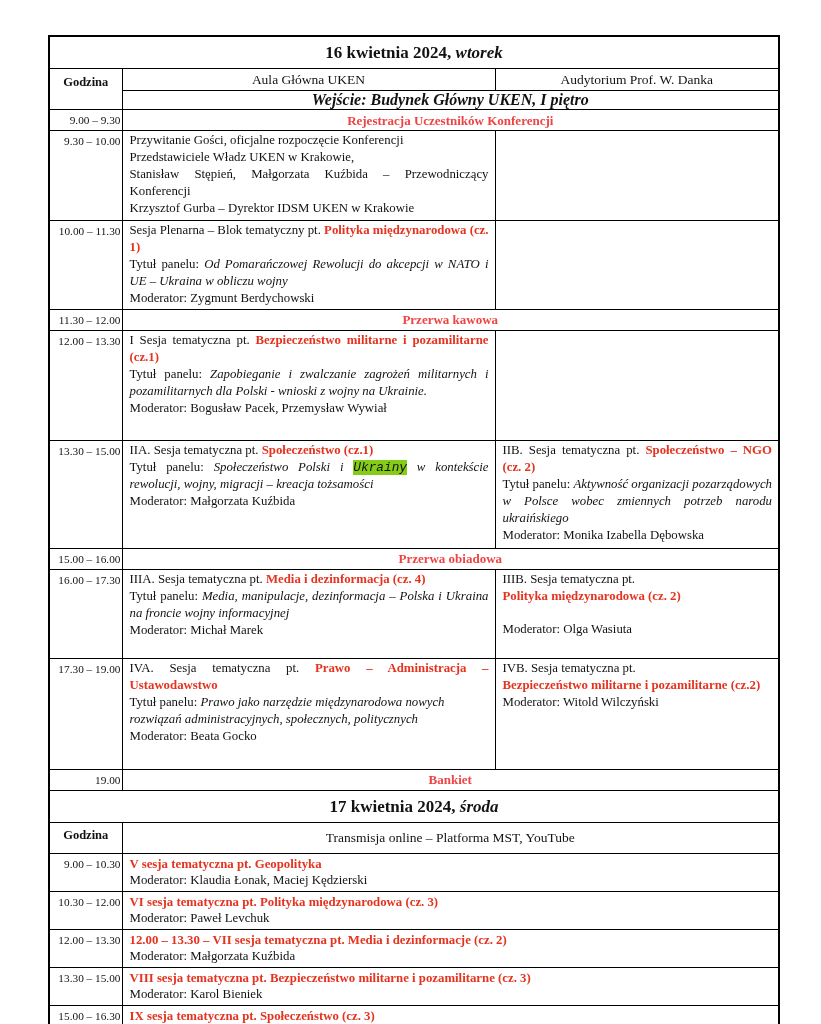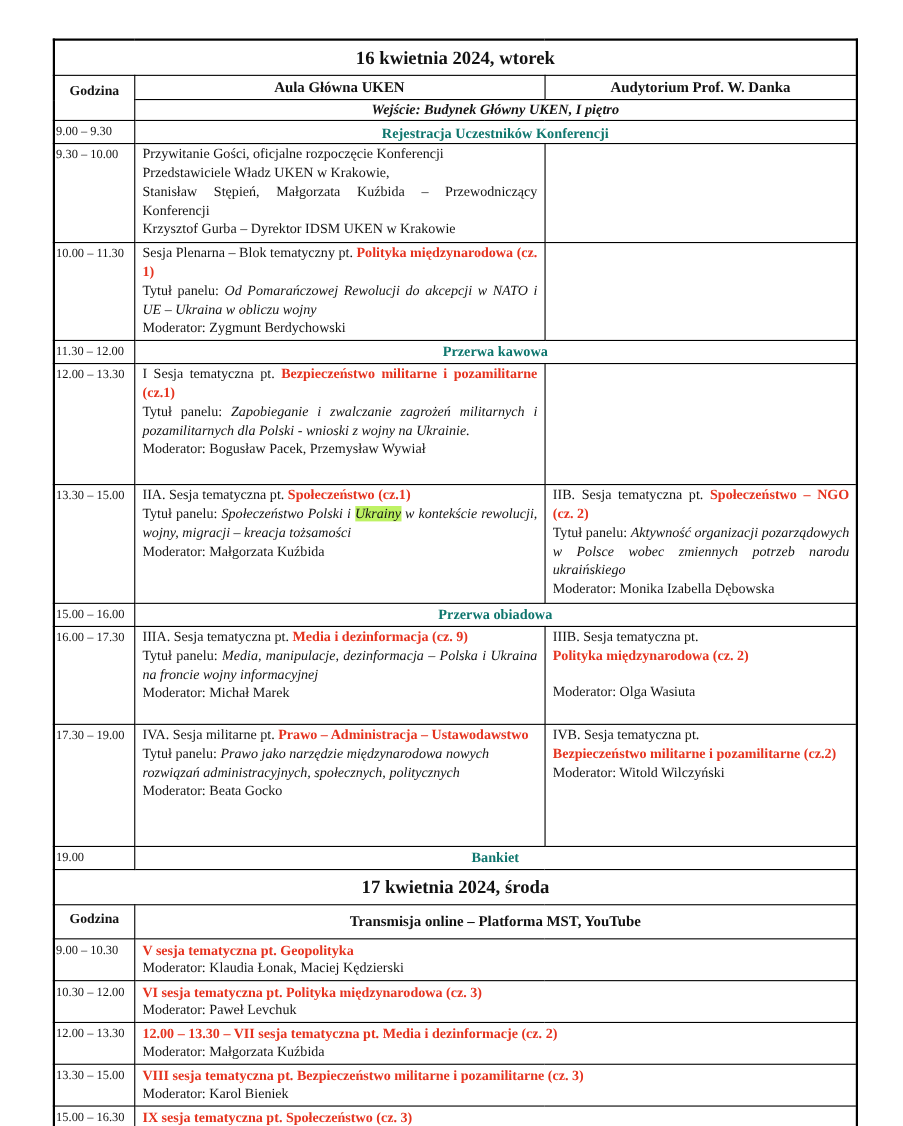--- a/index.html
+++ b/index.html
@@ -17,48 +17,48 @@
   td{
     border:1px solid #000;vertical-align:top;
     font-size:12.8px;line-height:17.1px;padding:1px 6px;
     overflow:hidden;
   }
   
   td.day-title{
     text-align:center;font-weight:bold;font-size:17px;
     vertical-align:middle;padding:2px 0;
   }
-  td.day-title .it{}
+  td.day-title .it{font-style:italic;}
   td.time-head{
     text-align:center;font-weight:bold;font-size:12.5px;
     vertical-align:top;padding-top:5px;margin-left:14px;
   }
   td.col-head{
-    text-align:center;font-weight:bold;font-size:13.5px;
+    text-align:center;font-weight:normal;font-size:13.5px;
     vertical-align:middle;padding:2px 0;
   }
   td.entrance{
     text-align:center;font-weight:bold;font-style:italic;
-    font-size:13px;padding:0;
+    font-size:16px;padding:0;
   }
   td.break-cell{
     text-align:center;font-weight:bold;font-size:13px;
-    color:#0f766e;padding:0;vertical-align:middle;
+    color:#ef4444;padding:0;vertical-align:middle;
   }
   td.time-cell{
-    text-align:left;font-size:11.3px;padding:2px 1px 0 1px;
+    text-align:right;font-size:11.3px;padding:2px 1px 0 1px;
     white-space:nowrap;
   }
   td.body-cell{padding:1px 6px 1px 7px;}
   .cell{display:flex;flex-direction:column;height:100%;}
   .just{text-align:justify;}
   .b{font-weight:normal;}
   .r{font-weight:bold;color:#e5331f;}
   .i{font-style:italic;}
-  .hl{background:#bef264;}
+  .hl{background:#84cc16;font-family:Liberation Mono, monospace;}
   .mt-auto{margin-top:auto;}
   .gap-above{margin-top:16px;}
   td.online-cell{padding:2px 6px 1px 7px;line-height:16.8px;}
 </style>
 </head>
 <body>
 
 <div class="page">
 <table class="schedule">
   <colgroup>
@@ -149,39 +149,39 @@
 
   <tr>
     <td class="time-cell" style="height:18px">15.00 – 16.00</td>
     <td colspan="2" class="break-cell">Przerwa obiadowa</td>
   </tr>
 
   <tr>
     <td class="time-cell" style="height:86px">16.00 – 17.30</td>
     <td class="body-cell">
       <div class="cell">
-        <div class="just"><span class="b">IIIA. Sesja tematyczna pt. </span><span class="r">Media i dezinformacja (cz. 9)</span></div>
+        <div class="just"><span class="b">IIIA. Sesja tematyczna pt. </span><span class="r">Media i dezinformacja (cz. 4)</span></div>
         <div class="just"><span class="b">Tytuł panelu: </span><span class="i">Media, manipulacje, dezinformacja – Polska i Ukraina na froncie wojny informacyjnej</span></div>
         <div><span class="b">Moderator:</span><span> Michał Marek</span></div>
       </div>
     </td>
     <td class="body-cell">
       <div class="cell">
         <div><span class="b">IIIB. Sesja tematyczna pt.</span></div>
         <div><span class="r">Polityka międzynarodowa (cz. 2)</span></div>
         <div class="gap-above"><span class="b">Moderator:</span><span> Olga Wasiuta</span></div>
       </div>
     </td>
   </tr>
 
   <tr>
     <td class="time-cell" style="height:108px">17.30 – 19.00</td>
     <td class="body-cell">
       <div class="cell">
-        <div class="just"><span class="b">IVA. Sesja militarne pt. </span><span class="r">Prawo – Administracja – Ustawodawstwo</span></div>
+        <div class="just"><span class="b">IVA. Sesja tematyczna pt. </span><span class="r">Prawo – Administracja – Ustawodawstwo</span></div>
         <div><span class="b">Tytuł panelu: </span><span class="i">Prawo jako narzędzie międzynarodowa nowych rozwiązań administracyjnych, społecznych, politycznych</span></div>
         <div><span class="b">Moderator:</span><span> Beata Gocko</span></div>
       </div>
     </td>
     <td class="body-cell">
       <div class="cell">
         <div><span class="b">IVB. Sesja tematyczna pt.</span></div>
         <div><span class="r">Bezpieczeństwo militarne i pozamilitarne (cz.2)</span></div>
         <div class="mt-auto"><span class="b">Moderator:</span><span> Witold Wilczyński</span></div>
       </div>

